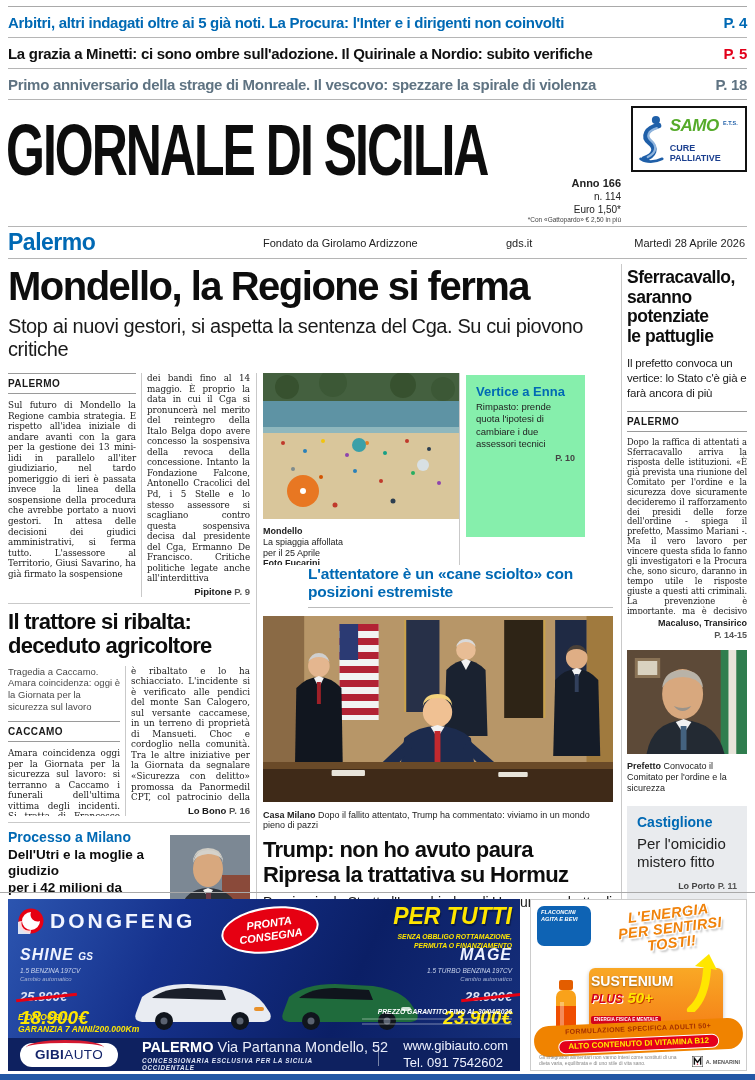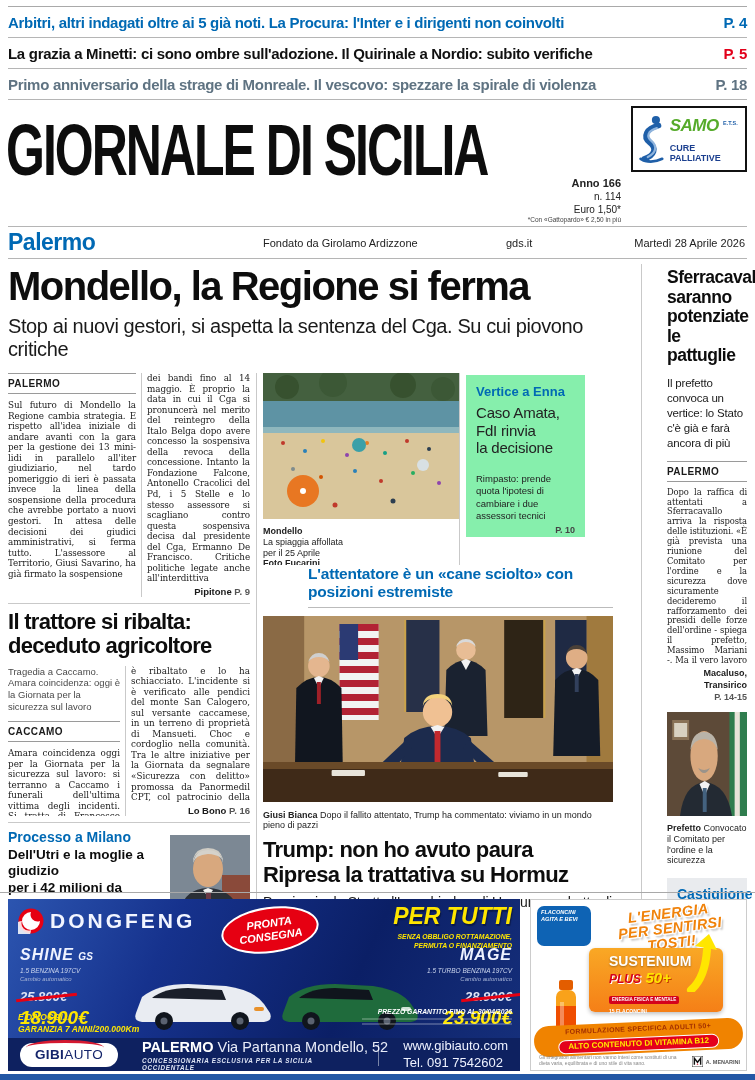--- a/index.html
+++ b/index.html
@@ -41,21 +41,21 @@
 
   
   .dateline { margin: 0 8px; border-top: 1px solid #b5b5b5; border-bottom: 1px solid #b5b5b5;
               height: 33px; display: flex; align-items: center; position: relative; }
   .dl-ed { color: #0069b4; font-weight: bold; font-size: 23px; letter-spacing: -0.5px; }
   .dl-founded { position: absolute; left: 255px; font-size: 11px; color: #222; }
   .dl-site { position: absolute; left: 498px; font-size: 11px; color: #222; }
   .dl-date { position: absolute; right: 2px; font-size: 11px; color: #222; }
 
   
-  .main { margin: 5px 8px 0; display: flex; gap: 20px; }
+  .main { margin: 5px 8px 0; display: flex; }
   .main-left { width: 605px; flex: none; }
   .main-div { margin: 0 5px 6px 8px; }
   .sidebar { flex: 1; min-width: 0; }
 
   .lead-hl { font-size: 40px; font-weight: bold; letter-spacing: -1.5px; line-height: 1;
              margin: 2px 0 9px; color: #0d0d0d; }
   .lead-sub { font-size: 20px; letter-spacing: -0.4px; margin-bottom: 12px; color: #1a1a1a; }
 
   .main-cols { display: flex; }
   .left-rail { width: 242px; flex: none; }
@@ -174,23 +174,23 @@
   .sustenium { flex: 1; height: 172px; border: 1px solid #ccc; background: #fff;
                position: relative; overflow: hidden; }
   .su-badge { position: absolute; left: 6px; top: 6px; width: 54px; height: 40px;
               background: #0e63b4; border-radius: 7px; color: #fff; font-size: 5.6px;
               font-weight: bold; font-style: italic; padding: 3px 4px; line-height: 1.3; }
   .su-slogan { position: absolute; left: 64px; top: 6px; width: 150px; transform: rotate(-7deg);
                text-align: center; font-weight: bold; font-style: italic; font-size: 14.5px;
                line-height: 1.05; color: #f0820a; letter-spacing: 0.3px;
                text-shadow: -1px -1px 0 #fff, 1px -1px 0 #fff, -1px 1px 0 #fff, 1px 1px 0 #fff, 2px 3px 2px rgba(0,0,0,0.25); }
   .su-bottle { position: absolute; left: 20px; top: 80px; }
-  .su-box { position: absolute; left: 58px; top: 48px; width: 134px; height: 64px;
+  .su-box { position: absolute; left: 58px; top: 68px; width: 134px; height: 64px;
             background: linear-gradient(180deg, #f9a825, #f57f17); border-radius: 6px;
-            box-shadow: 0 2px 4px rgba(0,0,0,0.25); padding: 5px 20px; }
+            box-shadow: 0 2px 4px rgba(0,0,0,0.25); padding: 5px 2px; }
   .su-brand { color: #fff; font-weight: bold; font-size: 14px; text-shadow: 0 1px 2px rgba(0,0,0,0.35); }
   .su-plus { color: #d4021c; font-style: italic; font-weight: bold; font-size: 12px;
              text-shadow: 1px 1px 0 #fff; }
   .su-fifty { color: #ffe600; font-weight: bold; font-style: italic; font-size: 15px;
               text-shadow: 1px 1px 0 #c23a00; }
   .su-strip { background: #d4021c; color: #fff; font-size: 4.6px; font-weight: bold;
               padding: 1.5px 3px; border-radius: 2px; display: inline-block; margin-top: 2px; }
   .su-count { color: #fff; font-size: 5px; font-weight: bold; margin-top: 3px; }
   .su-arrow { position: absolute; right: 2px; top: -16px; }
   .su-swoosh { position: absolute; left: 3px; right: 3px; top: 122px; height: 31px;
@@ -366,23 +366,20 @@
               <div class="caption">
                 <span class="cap-b">Mondello</span>
                 <div class="preline">La spiaggia affollata
 per il 25 Aprile</div>
                 <span class="cap-b">Foto Fucarini</span>
               </div>
             </div>
             <div class="vr"></div>
             <div class="enna-box">
               <div class="kicker" style="font-size:13px">Vertice a Enna</div>
-              <div class="enna-hl preline">Caso Amata,
-FdI rinvia
-la decisione</div>
               <div class="enna-tx">Rimpasto: prende quota l'ipotesi di cambiare i due assessori tecnici</div>
               <div class="pg-r">P. 10</div>
             </div>
           </div>
 
           <div class="trump">
             <div class="strap">L'attentatore è un «cane sciolto» con posizioni estremiste</div>
             <svg width="100%" height="186" viewBox="0 0 357 186" preserveAspectRatio="none">
               <rect width="357" height="186" fill="#b79668"></rect>
               <rect width="42" height="186" fill="#8a6a45"></rect>
@@ -421,21 +418,21 @@
               <polygon points="171,111 178,122 185,111 178,109" fill="#f2f2f2"></polygon>
               <rect x="175" y="115" width="6" height="32" fill="#c2292e"></rect>
               <path d="M146 124 L120 148 L132 154 L152 132 Z" fill="#1c2b4d"></path>
               <path d="M210 124 L238 148 L226 154 L204 132 Z" fill="#1c2b4d"></path>
               <rect y="150" width="357" height="36" fill="#3f2a18"></rect>
               <rect y="146" width="357" height="7" fill="#6a4a28"></rect>
               <rect x="70" y="154" width="34" height="6" rx="1" fill="#e8e4da"></rect>
               <rect x="240" y="156" width="30" height="5" rx="1" fill="#e8e4da"></rect>
             </svg>
             <div class="trump-cap">
-              <span class="cap-b">Giusi Bianca</span>
+              <span class="cap-b">Casa Milano</span>
               <span>Dopo il fallito attentato, Trump ha commentato: viviamo in un mondo pieno di pazzi</span>
             </div>
             <h2 class="trump-hl preline">Trump: non ho avuto paura
 Ripresa la trattativa su Hormuz</h2>
             <div class="trump-sub">Per riaprire lo Stretto l'Iran chiede agli Usa un pacchetto di concessioni</div>
             <div class="pg-r">P. 2-3</div>
           </div>
 
         </div>
       </div>

